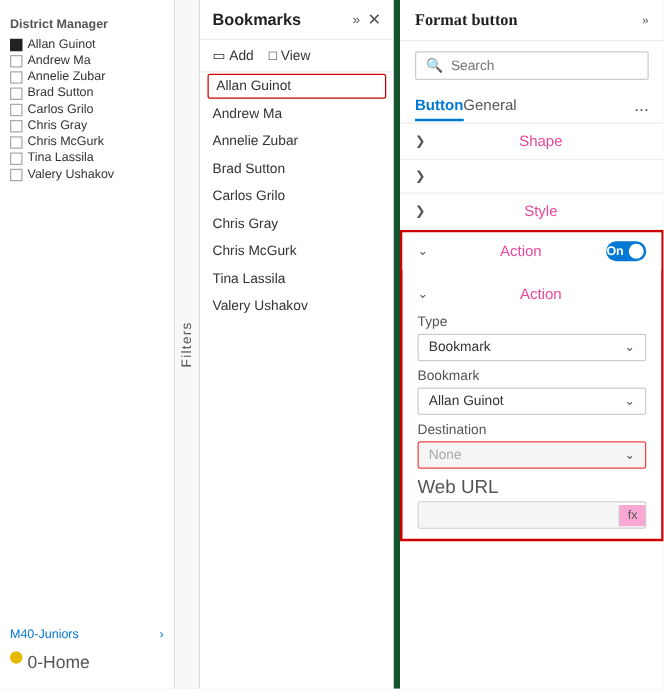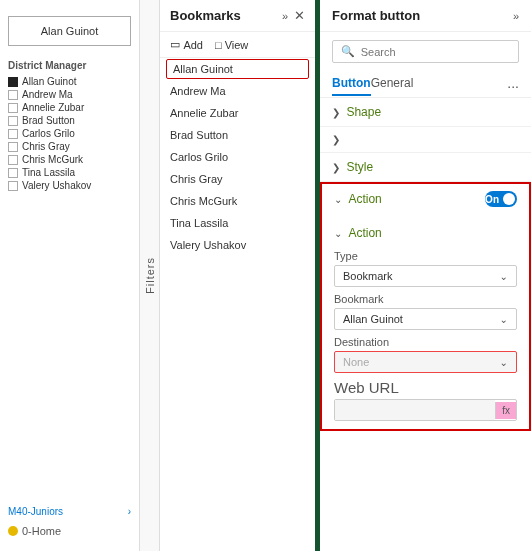--- a/index.html
+++ b/index.html
@@ -77,23 +77,22 @@
     .m40-row {
       display: flex;
       align-items: center;
       justify-content: space-between;
       font-size: 10px;
       color: #0078d4;
       margin-bottom: 8px;
     }
     .home-row {
       display: flex;
-      align-items: center;
       gap: 4px;
-      font-size: 11px;
+      font-size: 14px;
     }
     .circle-yellow {
       width: 10px;
       height: 10px;
       background: #e6b800;
       border-radius: 50%;
     }
 
     
     .filters-panel {
@@ -181,20 +180,21 @@
       background: #fff;
       display: flex;
       flex-direction: column;
     }
     .format-header {
       display: flex;
       align-items: center;
       justify-content: space-between;
       padding: 8px 12px;
       border-bottom: 1px solid #eee;
+      font-family: Liberation Serif, serif;
     }
     .format-title {
       font-size: 13px;
       font-weight: 600;
       color: #222;
     }
     .format-header-icons {
       display: flex;
       gap: 6px;
       align-items: center;
@@ -251,22 +251,23 @@
       border-bottom: 1px solid #f0f0f0;
       cursor: pointer;
     }
     .chevron {
       font-size: 10px;
       color: #555;
       margin-right: 6px;
     }
     .section-label {
       font-size: 12px;
-      color: #4d7c0f;
+      color: #ec4899;
       flex: 1;
+      text-align: center;
     }
 
     
     .action-section {
       border: 2px solid #d00000;
       margin: 0;
     }
     .action-header-row {
       display: flex;
       align-items: center;
@@ -379,23 +380,20 @@
       color: #555;
       border-left: 1px solid #ccc;
       background: #f9a8d4;
       cursor: pointer;
     }
   </style>
 </head>
 <body>
 
 <div class="left-panel">
-  <div class="person-card">
-    <span>Alan Guinot</span>
-  </div>
   <div class="district-label">District Manager</div>
   <ul class="district-list">
     <li>
       <span class="bullet"></span>
       <span>Allan Guinot</span>
     </li>
     <li>
         <span class="checkbox"></span>
         <span>Andrew Ma</span>
       </li>

